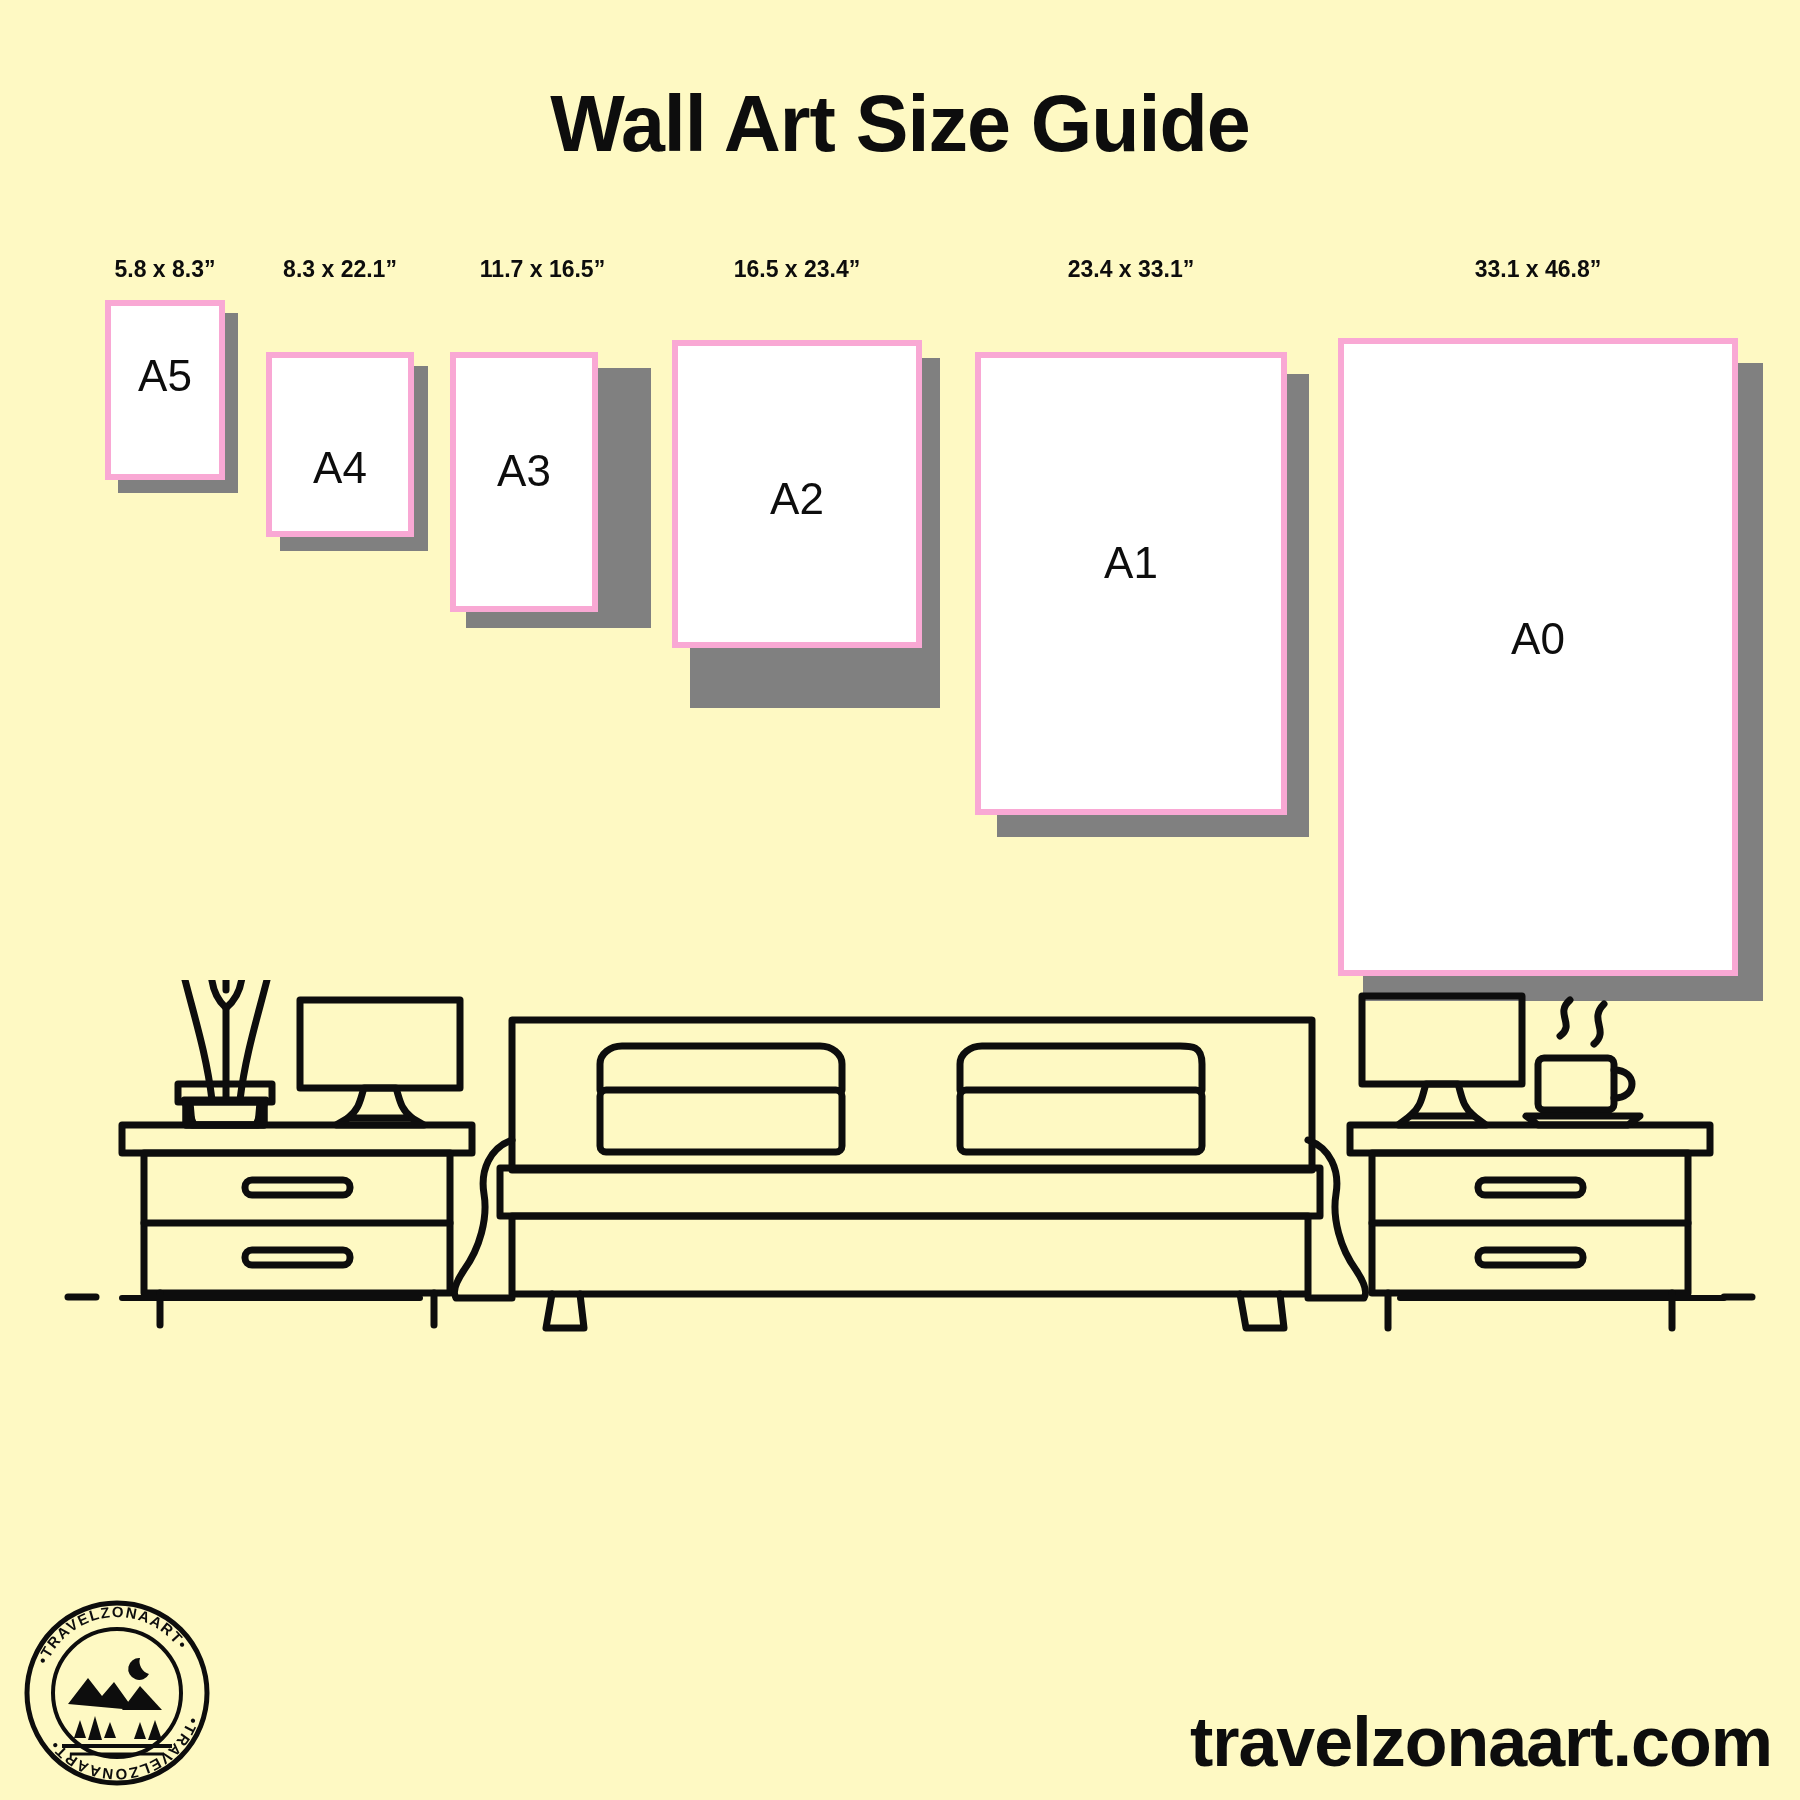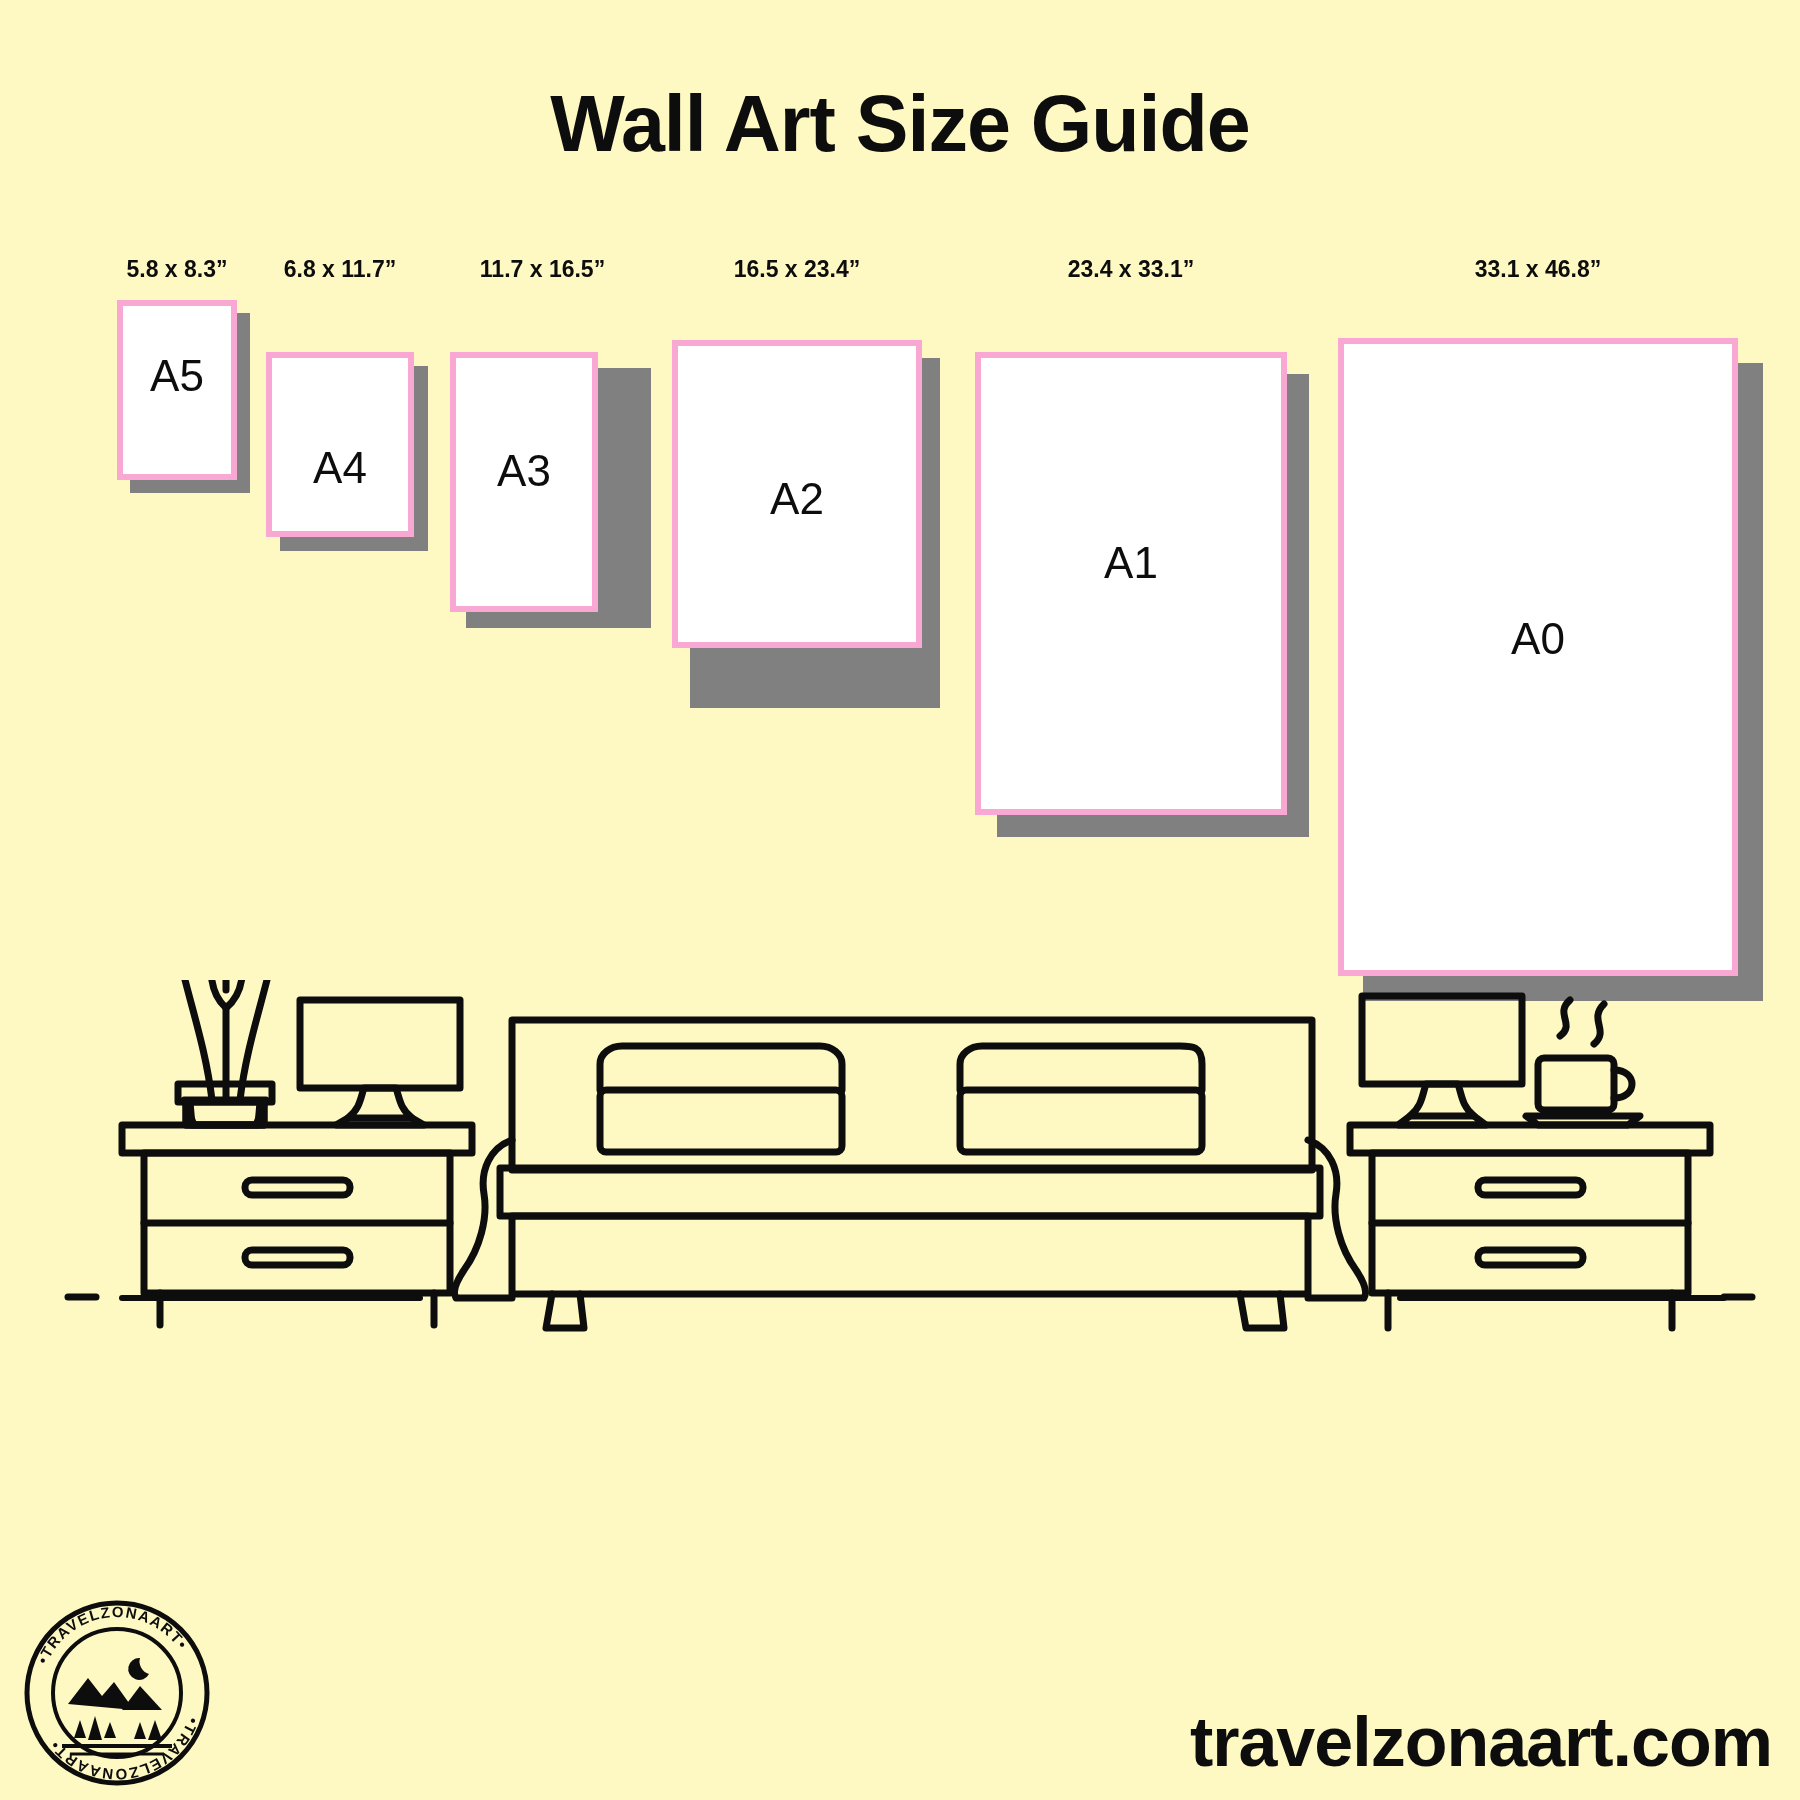--- a/index.html
+++ b/index.html
@@ -104,30 +104,30 @@
 </style>
 </head>
 <body>
 
 <div id="page">
 
   <div id="title">Wall Art Size Guide</div>
 
   <div id="frames">
 
-    <div class="frame-group" style="left:105px; top:300px; width:120px; height:180px;margin-left:12px;">
+    <div class="frame-group" style="left:105px; top:300px; width:120px; height:180px;">
       <div class="frame-caption" style="top:-44px;">5.8 x 8.3”</div>
       <div class="frame-shadow" style="left:13px; top:13px; width:120px; height:180px;"></div>
       <div class="frame-box" style="left:0; top:0; width:120px; height:180px;">
         <div class="frame-label" style="top:45px;">A5</div>
       </div>
     </div>
 
     <div class="frame-group" style="left:266px; top:352px; width:148px; height:185px;">
-      <div class="frame-caption" style="top:-96px;">6.8 x 11.7”</div>
+      <div class="frame-caption" style="top:-96px;">8.3 x 22.1”</div>
       <div class="frame-shadow" style="left:14px; top:14px; width:148px; height:185px;"></div>
       <div class="frame-box" style="left:0; top:0; width:148px; height:185px;">
         <div class="frame-label" style="top:40px;margin-top:45px;">A4</div>
       </div>
     </div>
 
     <div class="frame-group" style="left:450px; top:352px; width:185px; height:260px;">
       <div class="frame-caption" style="top:-96px;">11.7 x 16.5”</div>
       <div class="frame-shadow" style="left:16px; top:16px; width:185px; height:260px;"></div>
       <div class="frame-box" style="left:0; top:0; width:148px; height:260px;">

